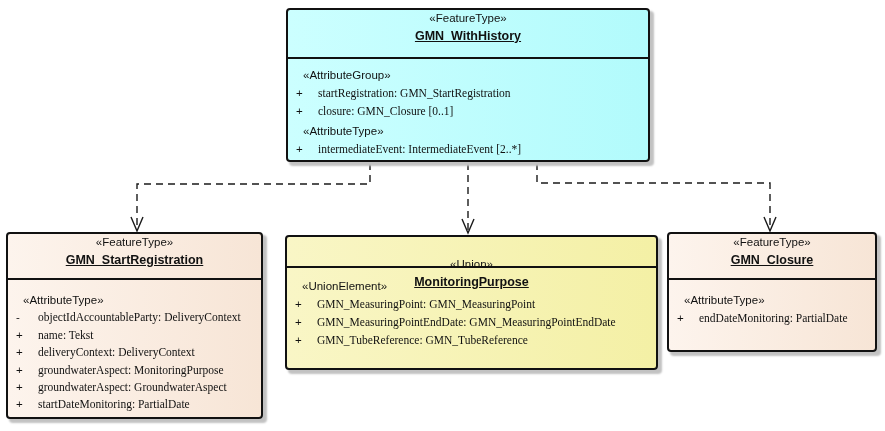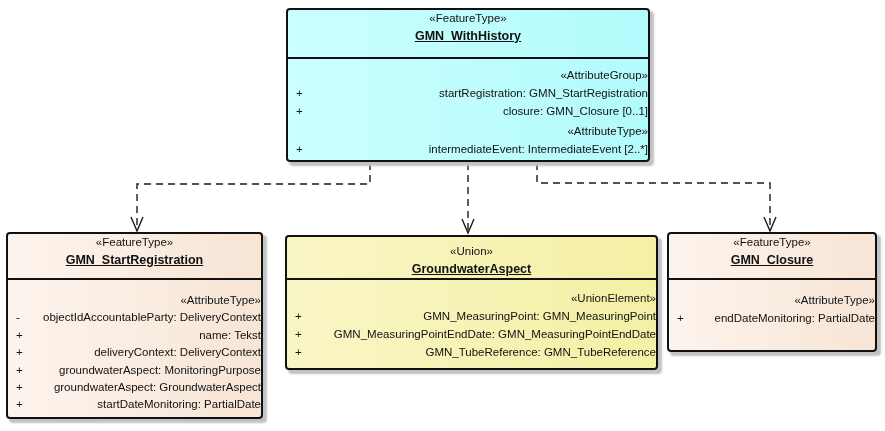--- a/index.html
+++ b/index.html
@@ -13,30 +13,30 @@
     box-shadow:3.5px 3.5px 2px #c2c2c2;box-sizing:border-box;overflow:hidden;
   }
   .title-compartment{
     display:flex;flex-direction:column;align-items:center;justify-content:flex-start;
     box-sizing:border-box;
   }
   .stereo{font-size:11.5px;line-height:17px;white-space:nowrap;}
   .cname{font-size:12.5px;line-height:18px;font-weight:bold;white-space:nowrap;text-decoration:underline;}
   .cname.underlined{text-decoration:underline;}
   .body-compartment{
-    border-top:2px solid #111111;box-sizing:border-box;padding-top:7px;text-align:right;
+    border-top:2px solid #111111;box-sizing:border-box;padding-top:7px;
   }
   .body-compartment.pad11{padding-top:11px;}
   .row{position:relative;height:18px;line-height:18px;font-size:11.5px;
        white-space:nowrap;overflow:hidden;}
   .rows-tight .row{height:17.4px;line-height:17.4px;}
   .row.heading{padding-left:15px;}
   .row.heading.gap{margin-top:2px;}
   .vis{position:absolute;left:8px;top:0;}
-  .atext{display:inline-block;padding-left:30px;}
+  .atext{display:inline-block;padding-left:30px;font-family:Liberation Serif, serif;}
   .connector{fill:none;stroke:#1a1a1a;stroke-width:1.4;}
   .connector.dashed{stroke-dasharray:7 5;}
 </style>
 </head>
 <body>
 
 <div class="stage">
 
   <svg class="svg-layer" viewBox="0 0 885 431" xmlns="http://www.w3.org/2000/svg">
     <g>
@@ -104,23 +104,23 @@
         <span class="atext">groundwaterAspect: GroundwaterAspect</span>
       </div>
       <div class="row attr">
         <span class="vis">+</span>
         <span class="atext">startDateMonitoring: PartialDate</span>
       </div>
     </div>
   </div>
 
   <div class="uml-class" style="left: 285px; top: 235px; width: 373px; height: 135px; background: linear-gradient(90deg, rgb(249, 246, 198), rgb(244, 240, 165));">
-    <div class="title-compartment" style="height:41px;padding-top:6px;">
+    <div class="title-compartment" style="height:29px;padding-top:19px;">
       <div class="stereo">«Union»</div>
-      <div class="cname underlined">GroundwaterAspect</div>
+      <div class="cname underlined">MonitoringPurpose</div>
     </div>
     <div class="body-compartment" style="padding-top:9px;">
       <div class="row heading">«UnionElement»</div>
       <div class="row attr">
         <span class="vis">+</span>
         <span class="atext">GMN_MeasuringPoint: GMN_MeasuringPoint</span>
       </div>
       <div class="row attr">
         <span class="vis">+</span>
         <span class="atext">GMN_MeasuringPointEndDate: GMN_MeasuringPointEndDate</span>

